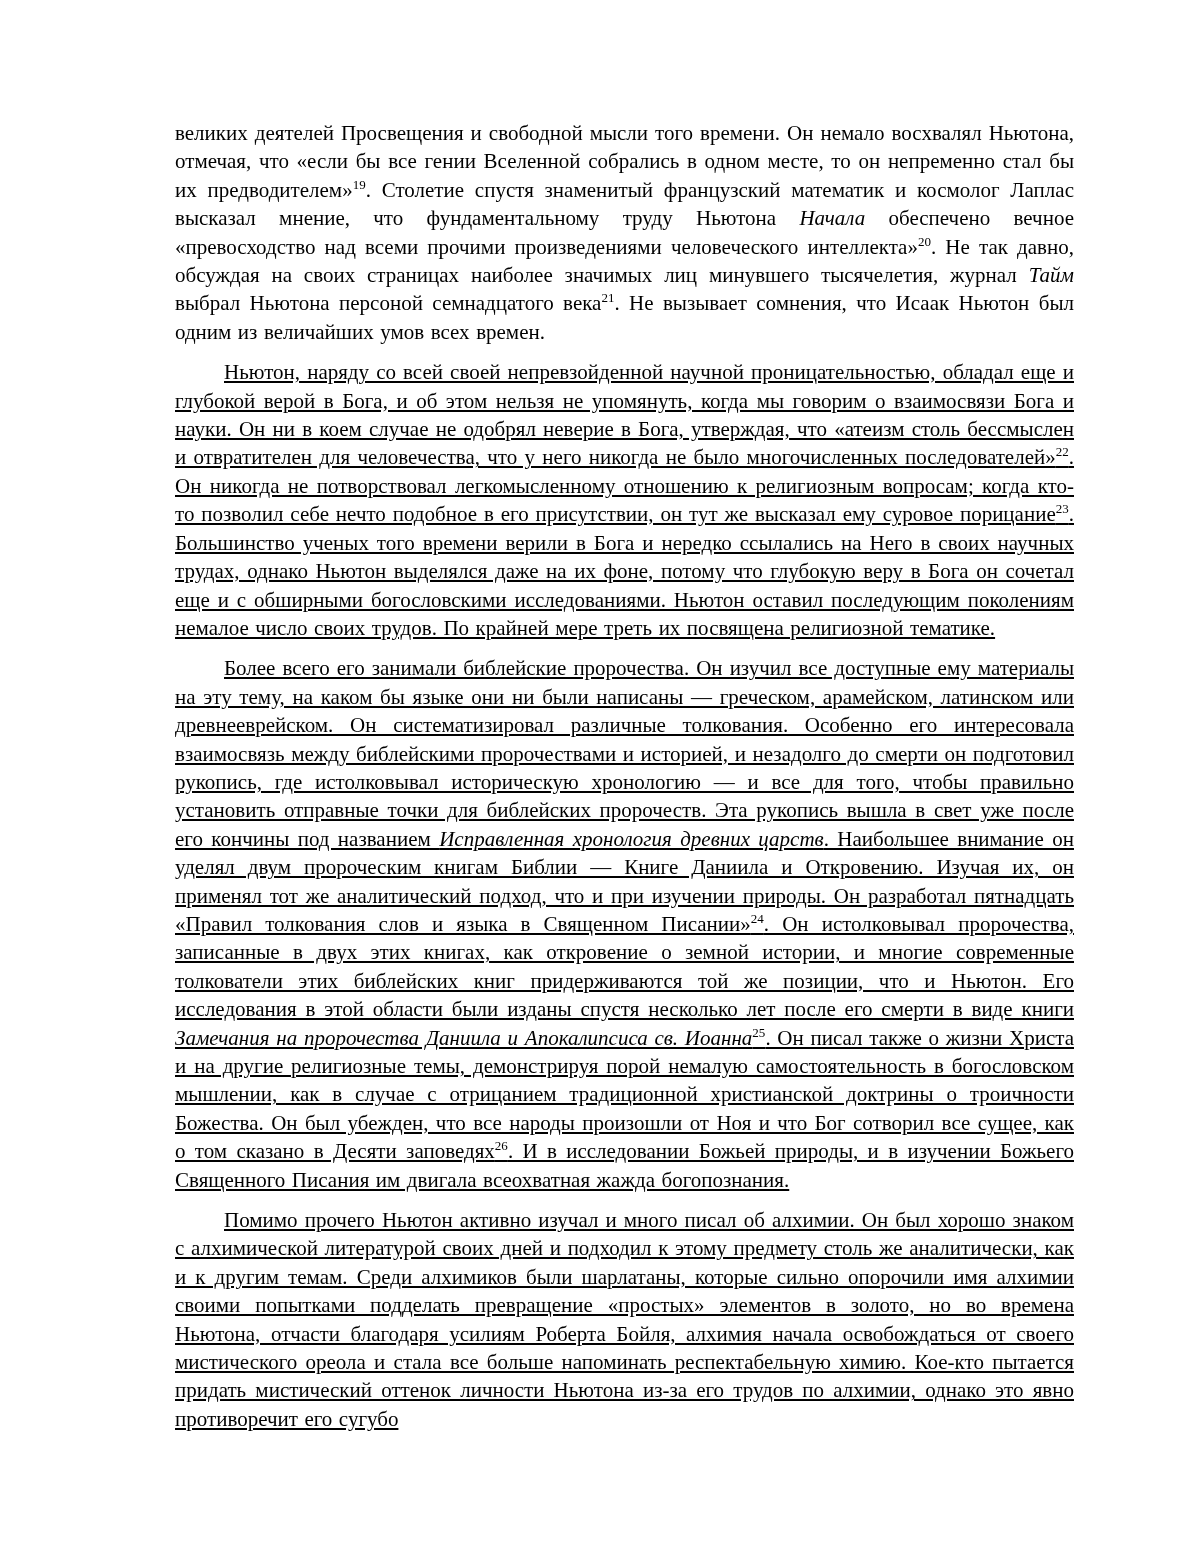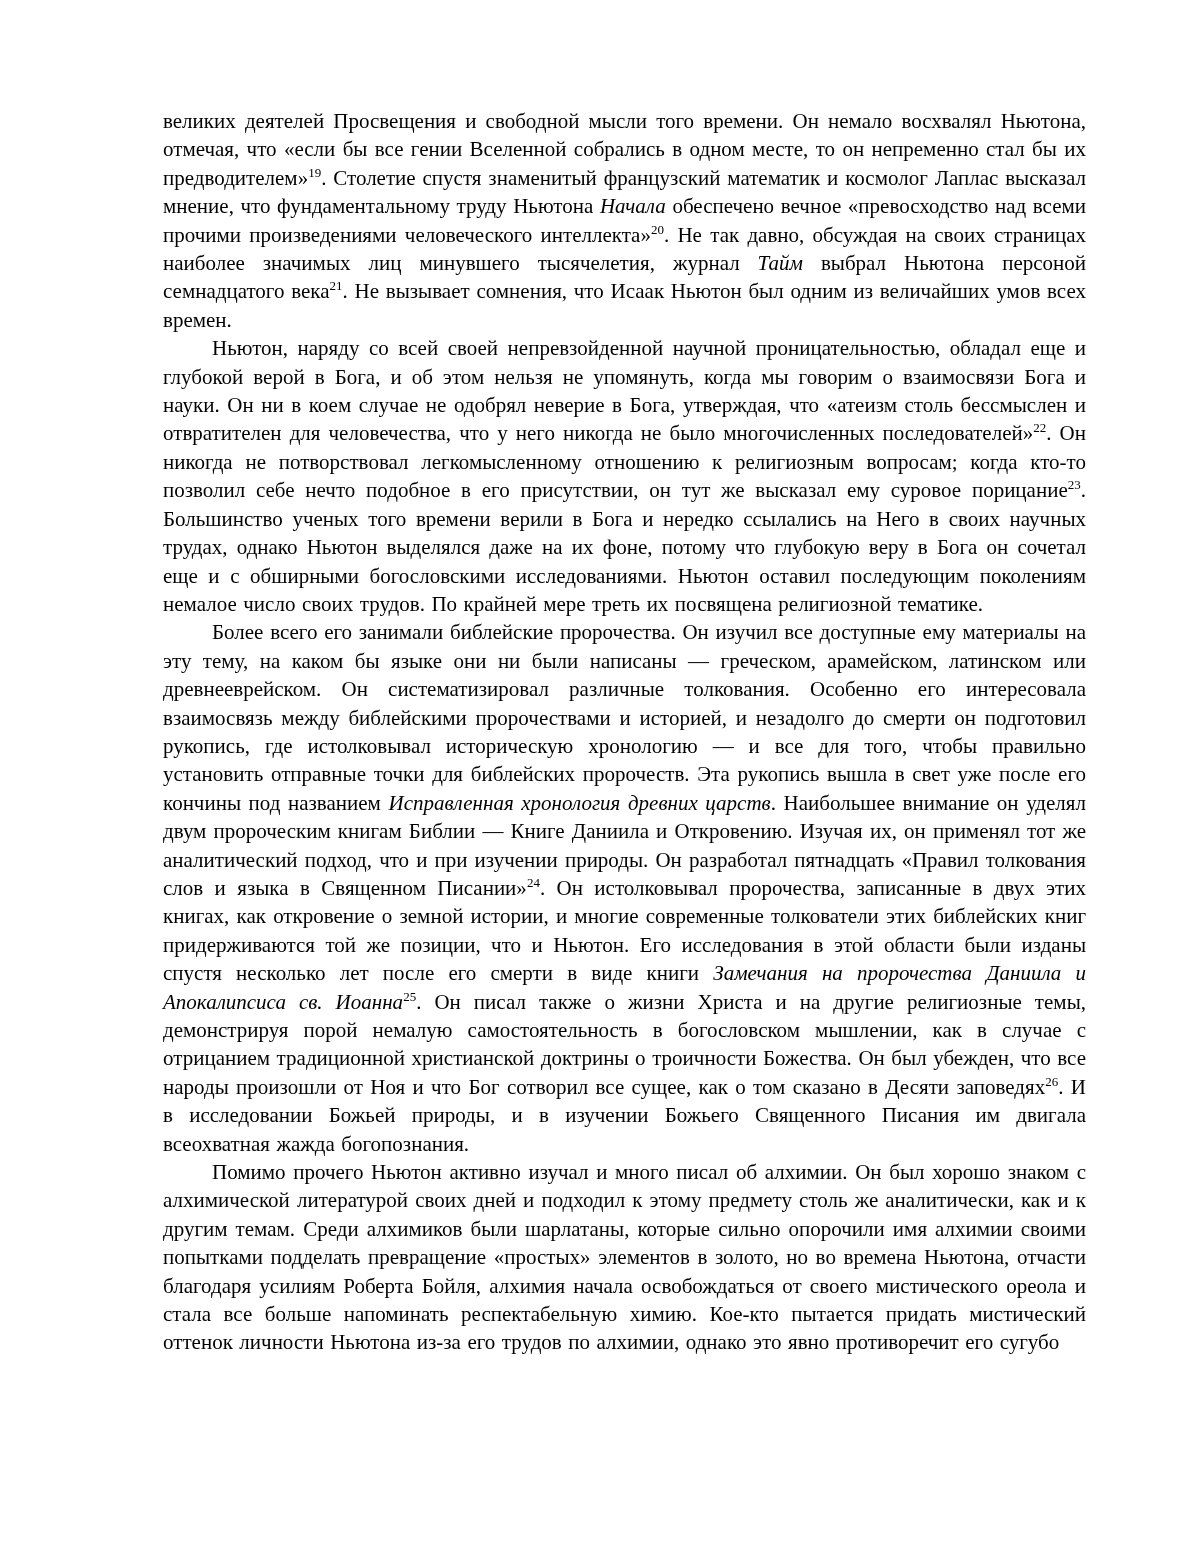--- a/index.html
+++ b/index.html
@@ -13,26 +13,27 @@
     min-height: 1553px;
     box-sizing: border-box;
     background: #ffffff;
     padding: 107px 114px 60px 163px;
     font-family: "Liberation Serif", "DejaVu Serif", serif;
     font-size: 21px;
     line-height: 28.4px;
     color: #000000;
   }
   .para {
-    margin: 0;
+    margin: 12px;
     text-align: justify;
     word-spacing: 0.06em;
   }
   .para.indent {
     text-indent: 49px;
+    text-decoration: underline;
   }
   .para em {
     font-style: italic;
   }
   .para sup {
     font-size: 0.62em;
     line-height: 0;
     vertical-align: super;
     letter-spacing: 0;
   }

